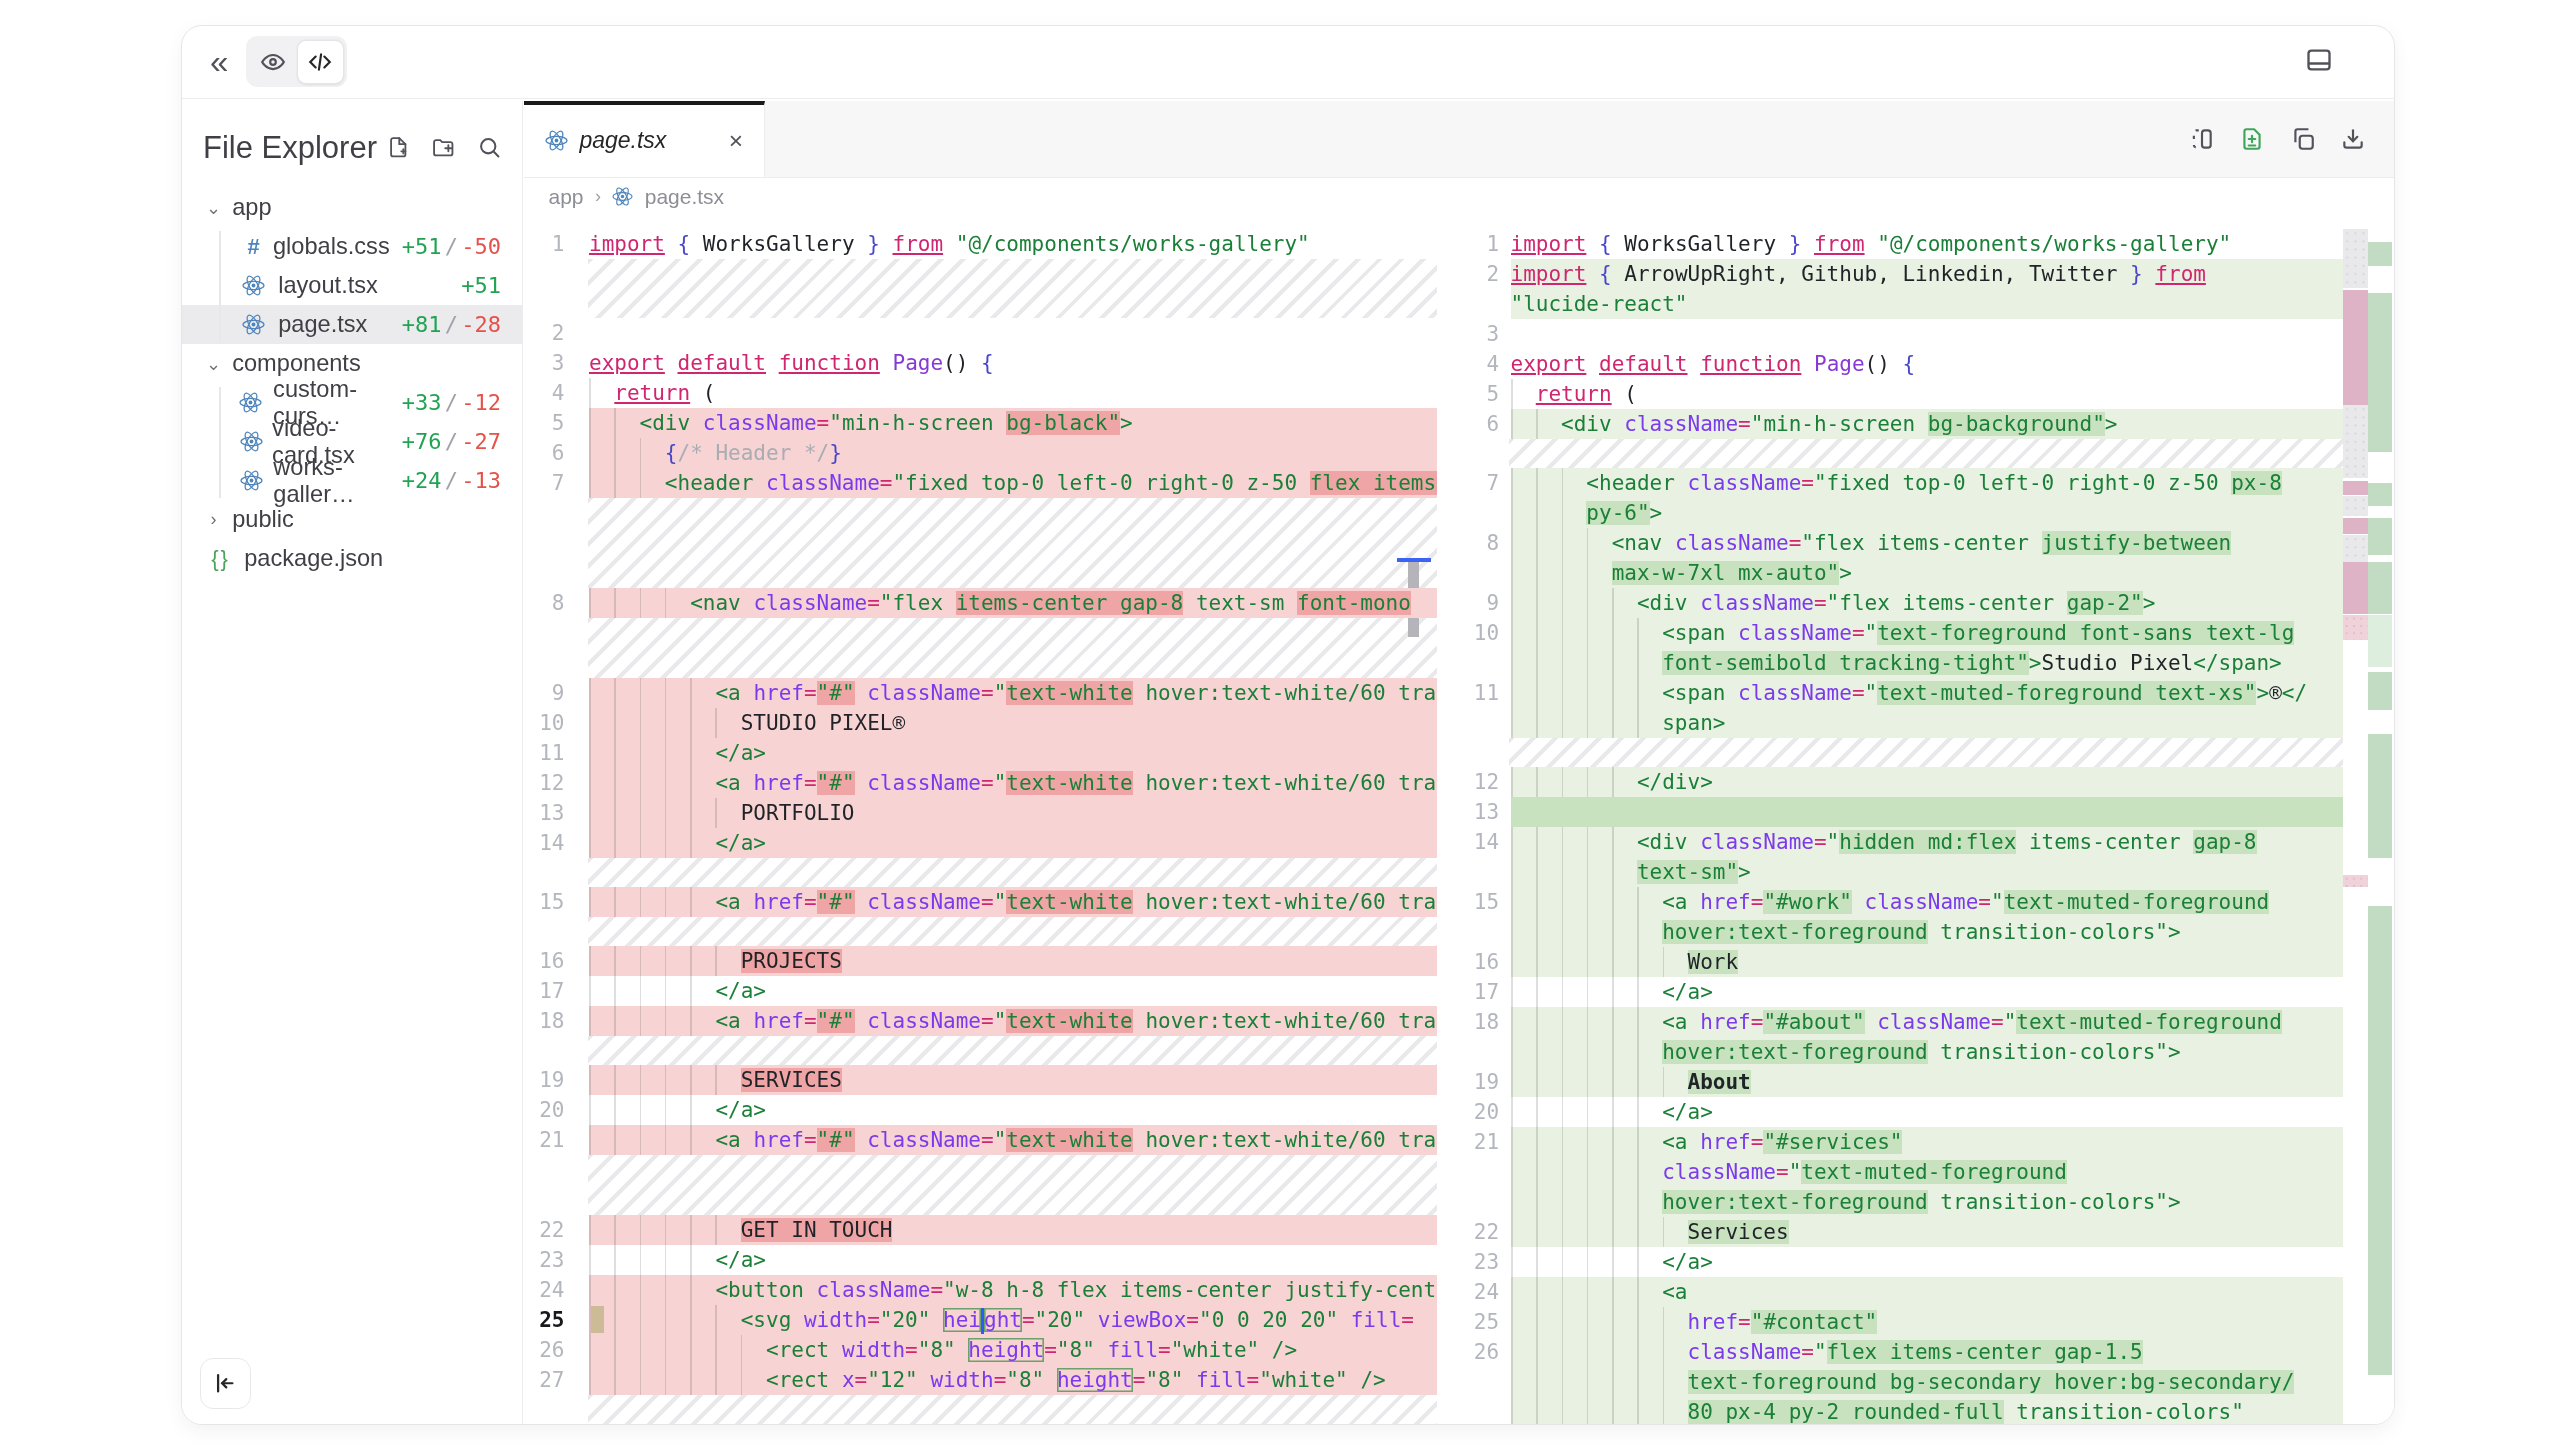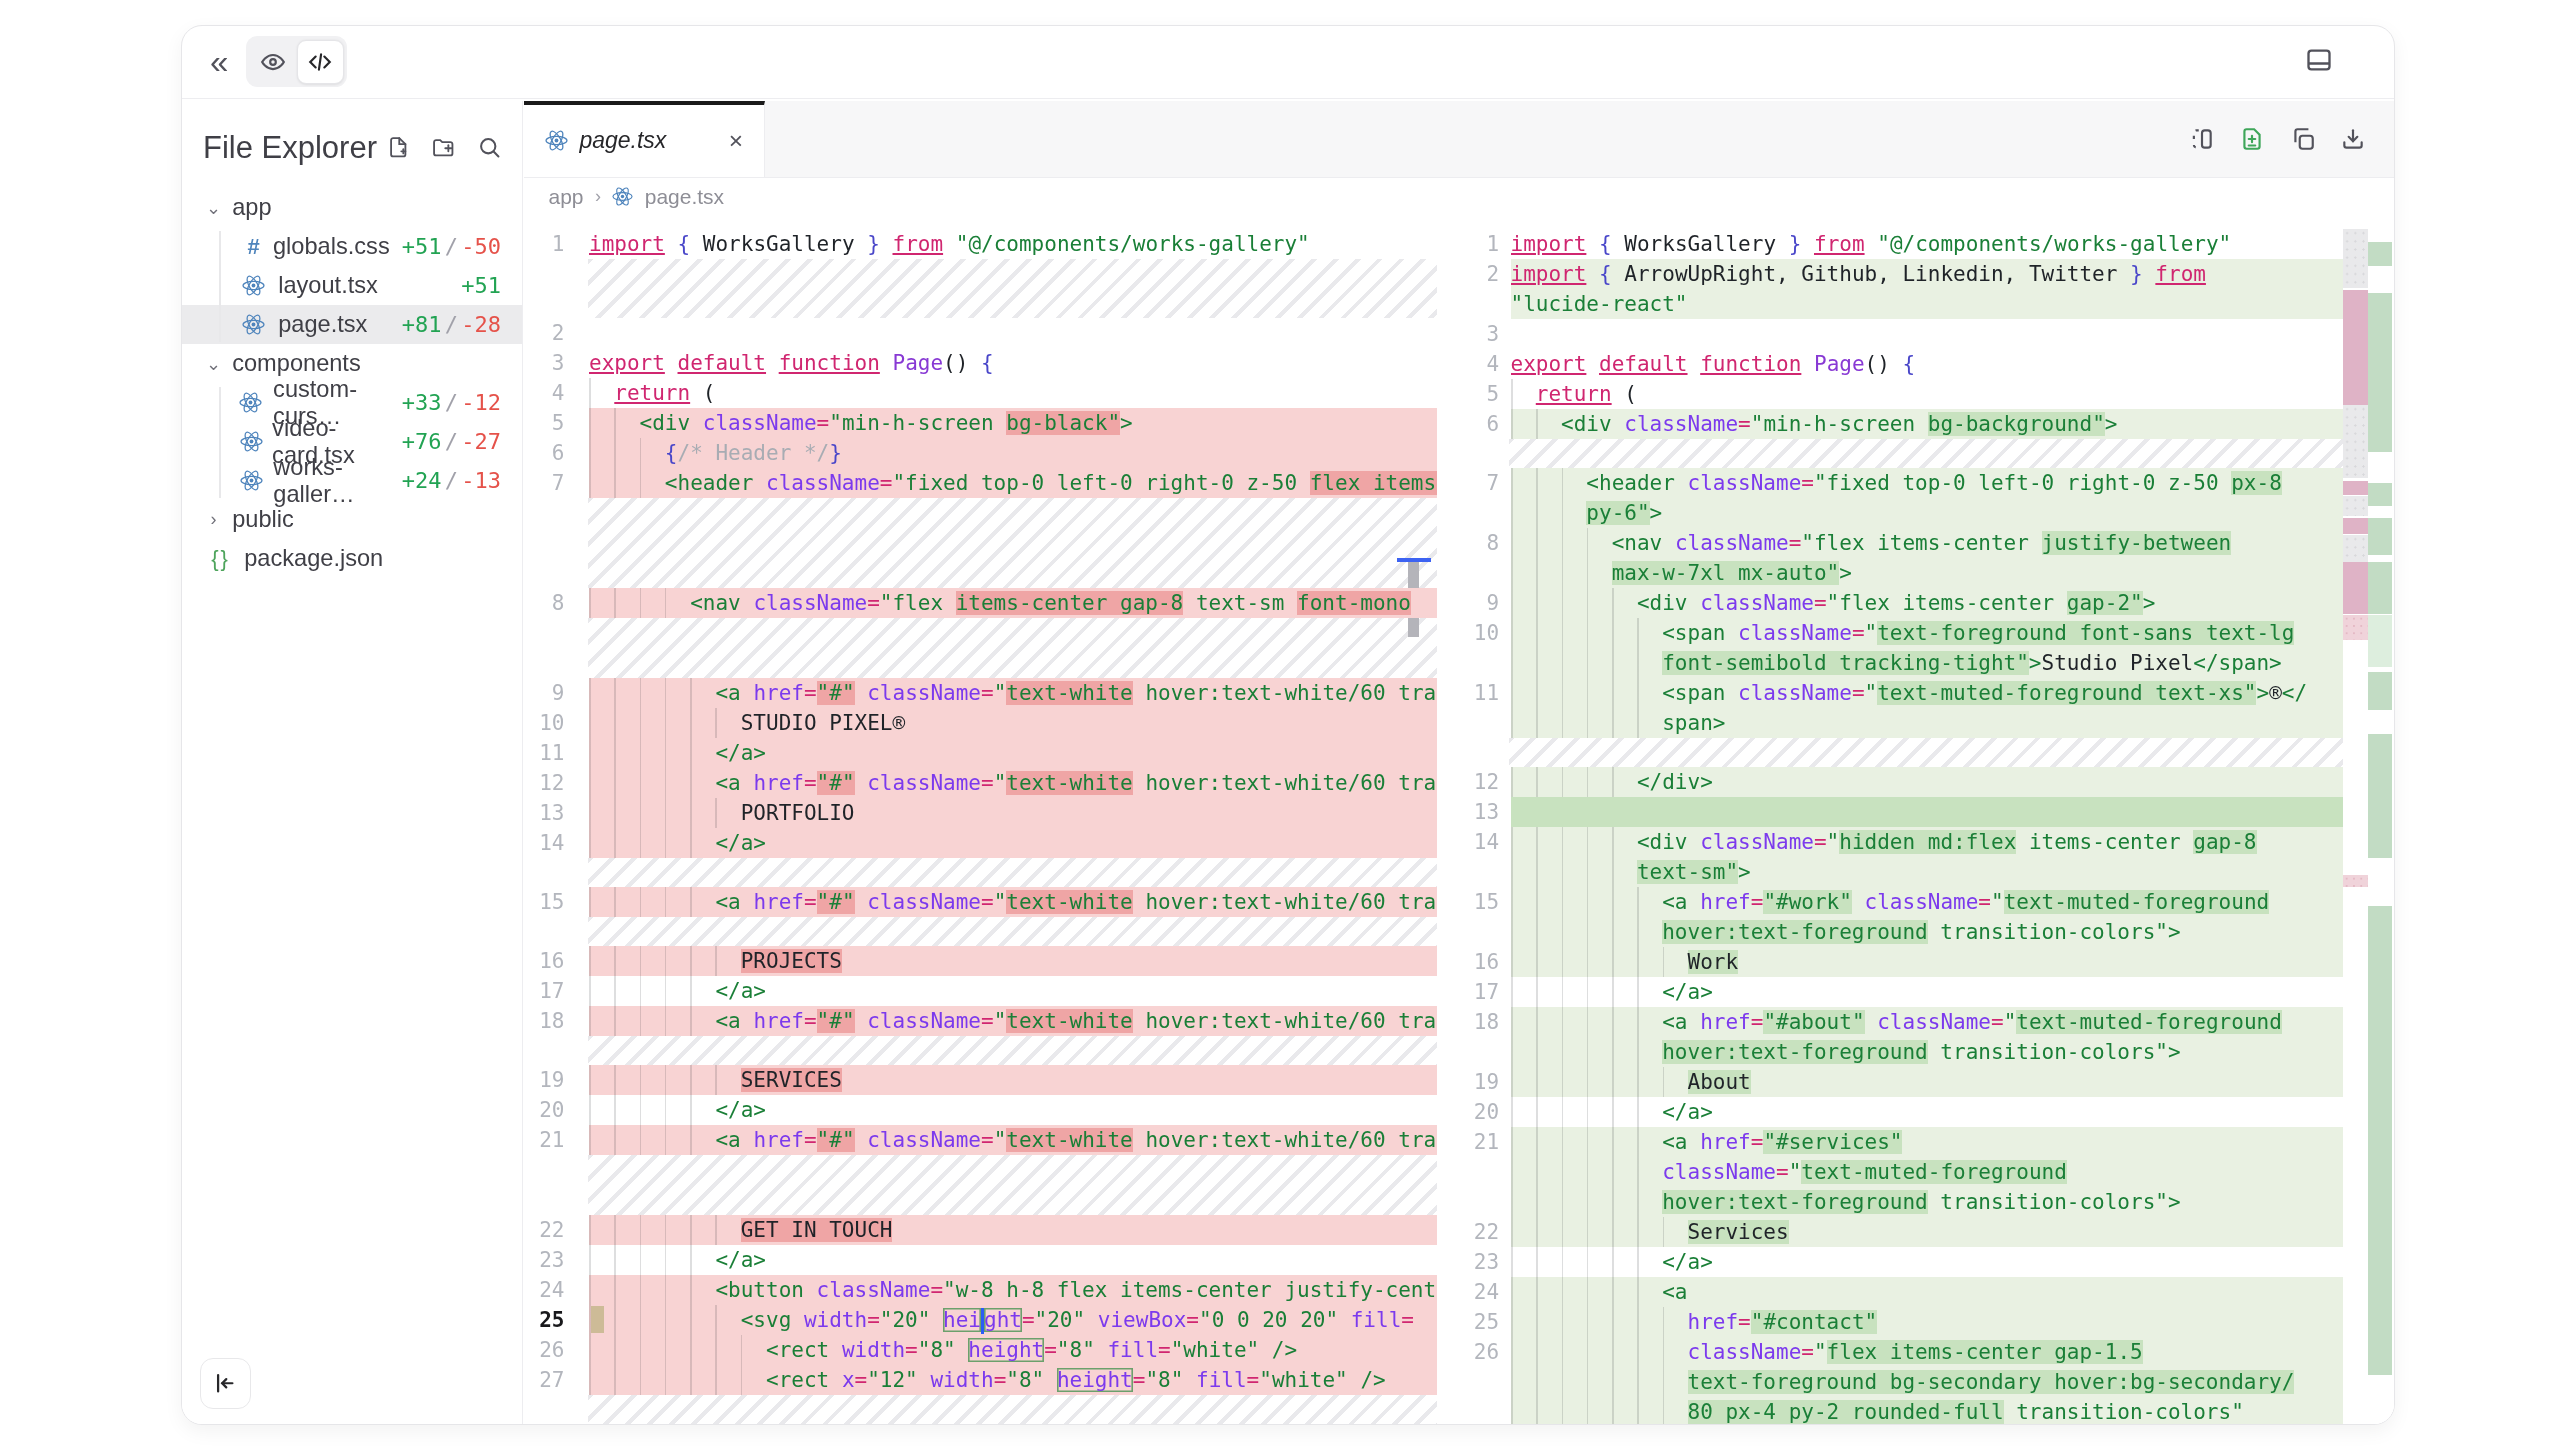--- a/index.html
+++ b/index.html
@@ -508,21 +508,21 @@
             <span class="ln">17</span>
             <div class="ct" style="padding-left: 12ch; --lv: 12;"><span class="t">&lt;/a&gt;</span></div>
           </div>
           <div class="cl add">
             <span class="ln">18</span>
             <div class="ct" style="padding-left: 12ch; --lv: 12;"><span class="t">&lt;a</span><span class="p"> </span><span class="a">href</span><span class="e">=</span><span class="s h">"#about"</span><span class="p"> </span><span class="a">className</span><span class="e">=</span><span class="s">"</span><span class="s h">text-muted-foreground</span><span class="s">
 </span><span class="s h">hover:text-foreground</span><span class="s"> transition-colors"</span><span class="t">&gt;</span></div>
           </div>
           <div class="cl add">
             <span class="ln">19</span>
-            <div class="ct" style="padding-left: 14ch; --lv: 14;"><span class="p h">About</span></div>
+            <div class="ct" style="padding-left: 14ch; font-weight: bold; --lv: 14;"><span class="p h">About</span></div>
           </div>
           <div class="cl ctx">
             <span class="ln">20</span>
             <div class="ct" style="padding-left: 12ch; --lv: 12;"><span class="t">&lt;/a&gt;</span></div>
           </div>
           <div class="cl add">
             <span class="ln">21</span>
             <div class="ct" style="padding-left: 12ch; --lv: 12;"><span class="t">&lt;a</span><span class="p"> </span><span class="a">href</span><span class="e">=</span><span class="s h">"#services"</span><span class="p">
 </span><span class="a">className</span><span class="e">=</span><span class="s">"</span><span class="s h">text-muted-foreground</span><span class="s">
 </span><span class="s h">hover:text-foreground</span><span class="s"> transition-colors"</span><span class="t">&gt;</span></div>

